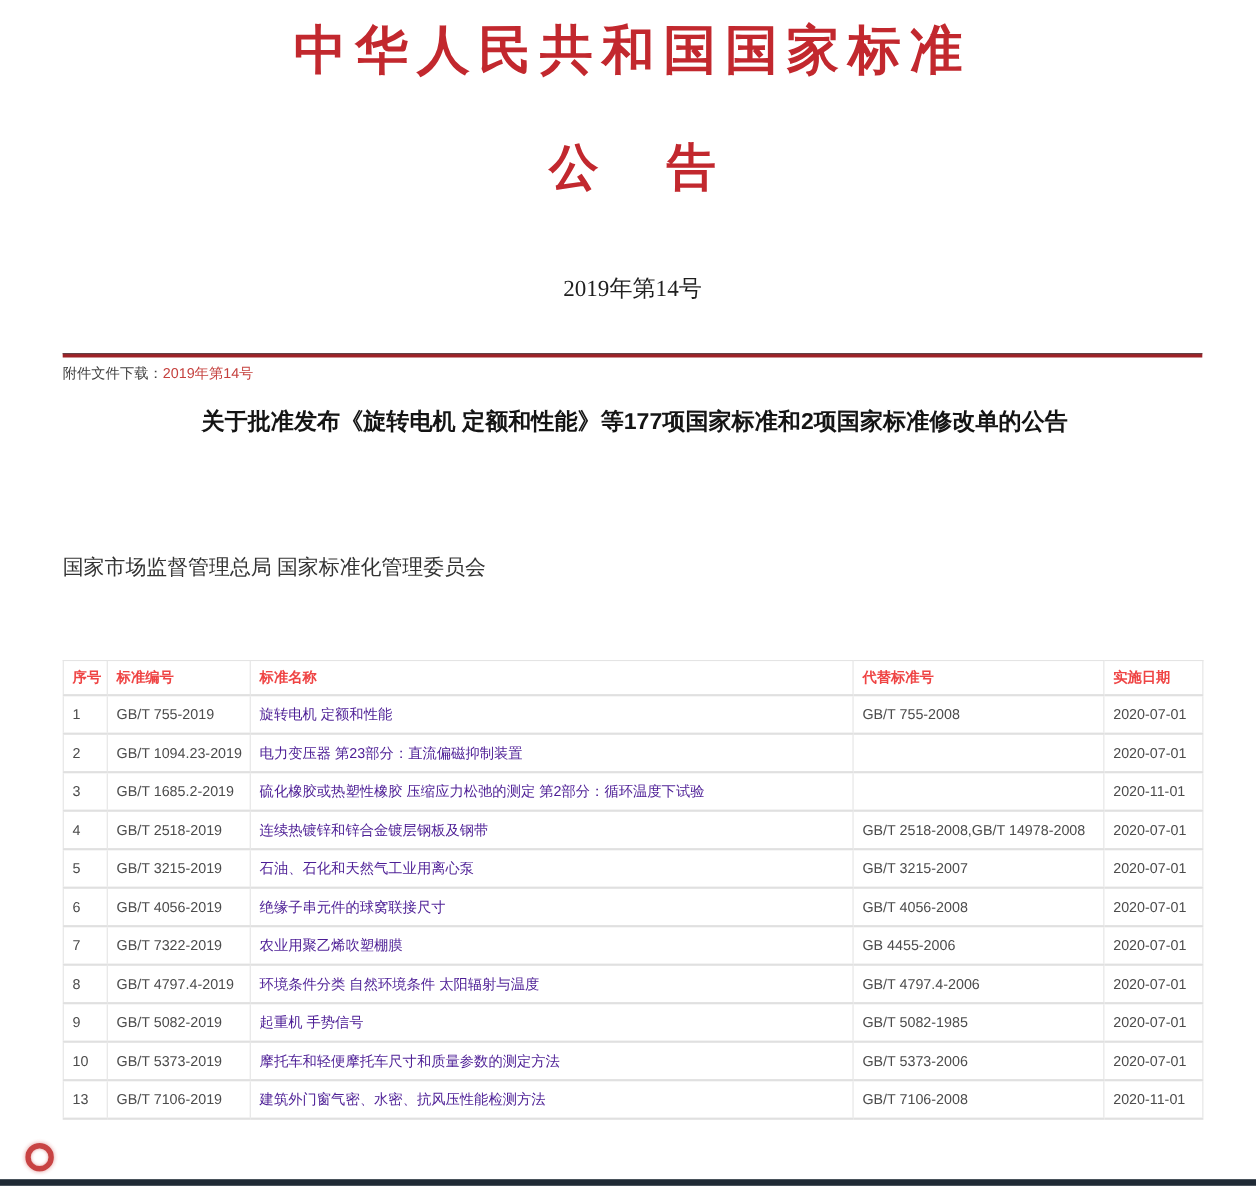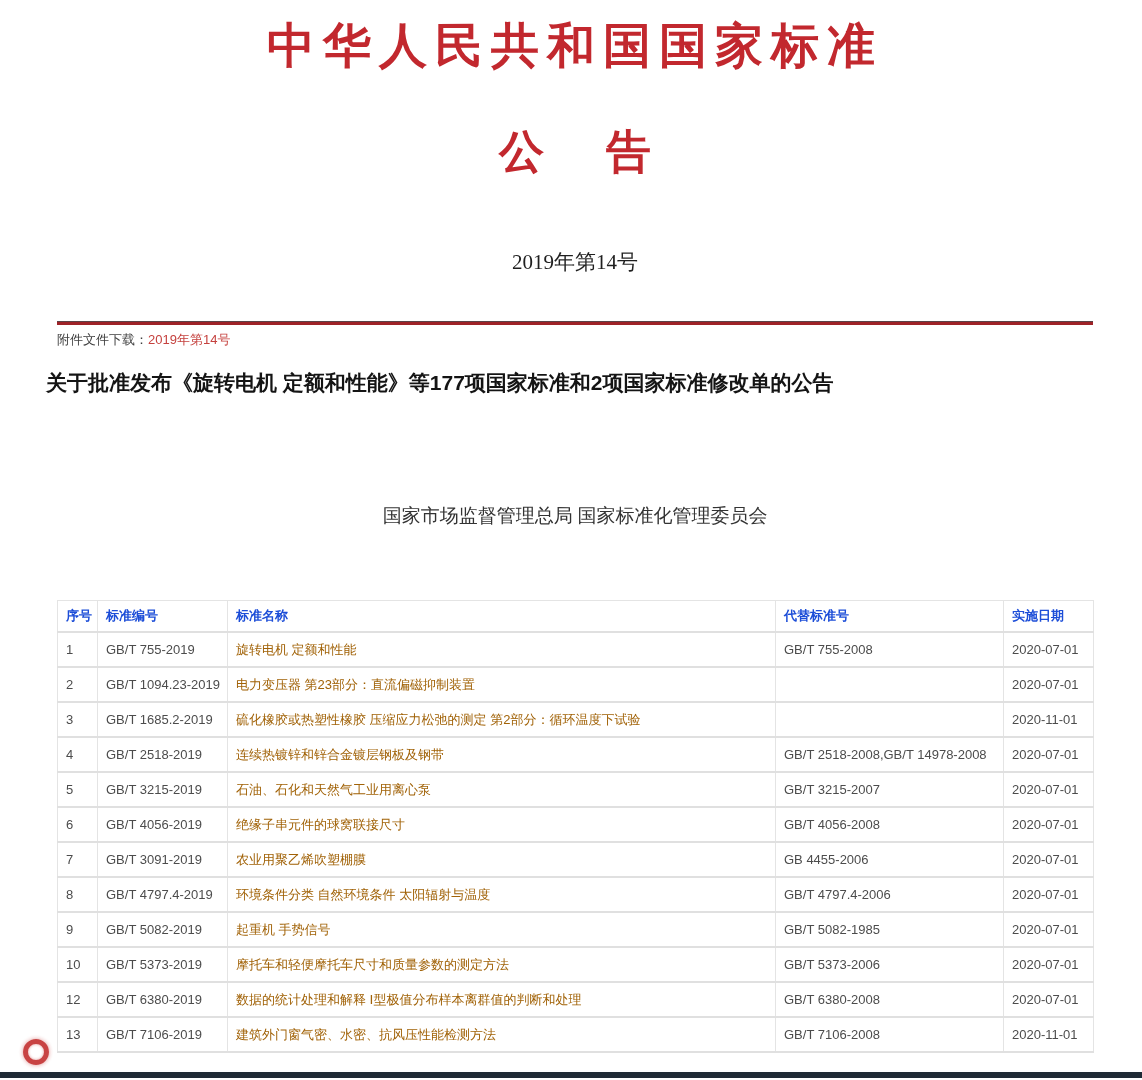--- a/index.html
+++ b/index.html
@@ -17,38 +17,38 @@
   .issue-no{position:absolute;top:248px;left:57px;width:1036px;text-align:center;
     font-family:"Liberation Serif","DejaVu Serif",serif;font-size:21px;color:#1f1f1f;}
 
   
   .red-rule{position:absolute;top:321px;left:57px;width:1036px;height:3px;
     background:#9e2227;border-top:1px solid #5c4347;}
   .attachment{position:absolute;top:331px;left:57px;font-size:13px;color:#3f3f3f;}
   .attachment .link{color:#c5413e;cursor:pointer;}
 
   
-  .notice-title{position:absolute;top:369px;left:46px;width:1036px;text-align:left;
+  .notice-title{position:absolute;top:369px;left:59px;width:1036px;text-align:center;
     font-weight:bold;font-size:21px;color:#141414;}
   .notice-body{position:absolute;top:417px;left:57px;width:1036px;
     font-family:"Liberation Serif","DejaVu Serif",serif;font-size:19px;
     line-height:37px;color:#2d2d2d;text-indent:2em;text-align:justify;}
-  .signature{position:absolute;top:503px;left:57px;width:1036px;text-align:center;
+  .signature{position:absolute;top:503px;left:57px;width:1036px;text-align:left;
     font-family:"Liberation Serif","DejaVu Serif",serif;font-size:19px;color:#333333;}
   .doc-date{position:absolute;top:556px;left:57px;width:1036px;text-align:right;
     font-size:17px;color:#3d3d3d;}
 
   
   .std-table{position:absolute;top:600px;left:57px;width:1036px;border-collapse:collapse;
     table-layout:fixed;font-size:13px;color:#4c4c4c;background:#ffffff;}
   .std-table th,.std-table td{border:1px solid #e4e4e4;border-bottom:2px solid #e0e0e0;
     padding:0 8px;text-align:left;font-weight:normal;white-space:nowrap;overflow:hidden;}
-  .std-table th{height:30px;color:#1d4ed8;font-weight:600;}
+  .std-table th{height:30px;color:#ef4444;font-weight:600;}
   .std-table td{height:33px;}
-  .std-table .name-link{color:#a16207;cursor:pointer;}
+  .std-table .name-link{color:#4c1d95;cursor:pointer;}
 
   
   .bottom-bar{position:absolute;top:1072px;left:0;width:1142px;height:6px;background:#1f2a35;}
   .red-circle{position:absolute;top:1039px;left:23px;width:16px;height:16px;
     border:5px solid #c43434;border-radius:50%;
     box-shadow:0 0 4px rgba(196,52,52,.55), inset 0 0 3px rgba(196,52,52,.55);opacity:.92;}
 </style>
 </head>
 <body>
 
@@ -130,21 +130,21 @@
         </tr>
         <tr>
           <td>6</td>
           <td>GB/T 4056-2019</td>
           <td><span class="name-link">绝缘子串元件的球窝联接尺寸</span></td>
           <td>GB/T 4056-2008</td>
           <td>2020-07-01</td>
         </tr>
         <tr>
           <td>7</td>
-          <td>GB/T 3091-2019</td>
+          <td>GB/T 7322-2019</td>
           <td><span class="name-link">农业用聚乙烯吹塑棚膜</span></td>
           <td>GB 4455-2006</td>
           <td>2020-07-01</td>
         </tr>
         <tr>
           <td>8</td>
           <td>GB/T 4797.4-2019</td>
           <td><span class="name-link">环境条件分类 自然环境条件 太阳辐射与温度</span></td>
           <td>GB/T 4797.4-2006</td>
           <td>2020-07-01</td>
@@ -157,27 +157,20 @@
           <td>2020-07-01</td>
         </tr>
         <tr>
           <td>10</td>
           <td>GB/T 5373-2019</td>
           <td><span class="name-link">摩托车和轻便摩托车尺寸和质量参数的测定方法</span></td>
           <td>GB/T 5373-2006</td>
           <td>2020-07-01</td>
         </tr>
         <tr>
-          <td>12</td>
-          <td>GB/T 6380-2019</td>
-          <td><span class="name-link">数据的统计处理和解释 Ⅰ型极值分布样本离群值的判断和处理</span></td>
-          <td>GB/T 6380-2008</td>
-          <td>2020-07-01</td>
-        </tr>
-        <tr>
           <td>13</td>
           <td>GB/T 7106-2019</td>
           <td><span class="name-link">建筑外门窗气密、水密、抗风压性能检测方法</span></td>
           <td>GB/T 7106-2008</td>
           <td>2020-11-01</td>
         </tr>
       </tbody>
   </table>
 
   <div class="red-circle"></div>

